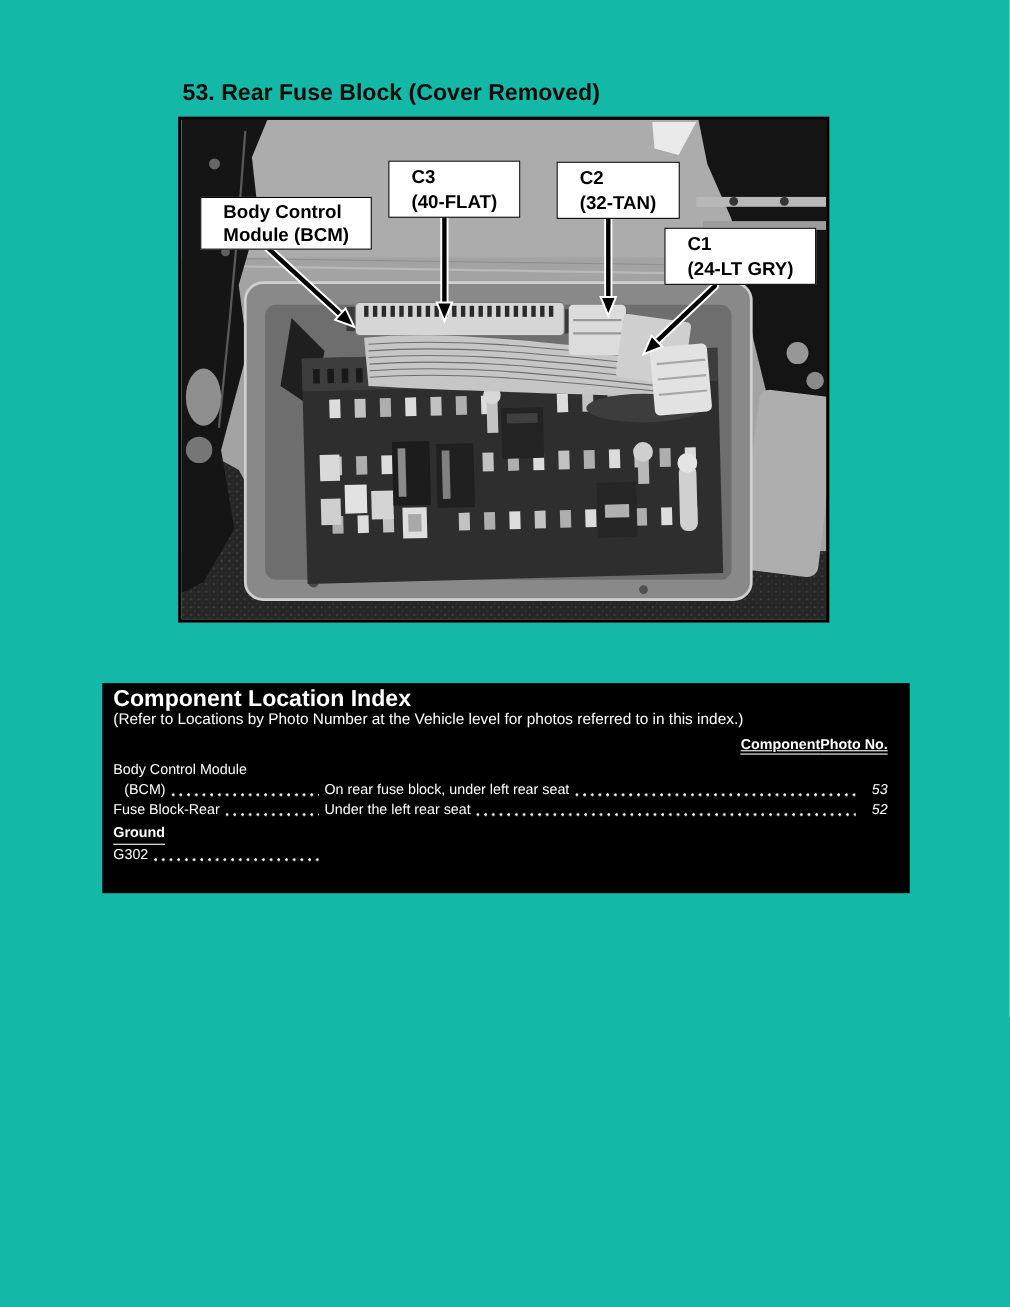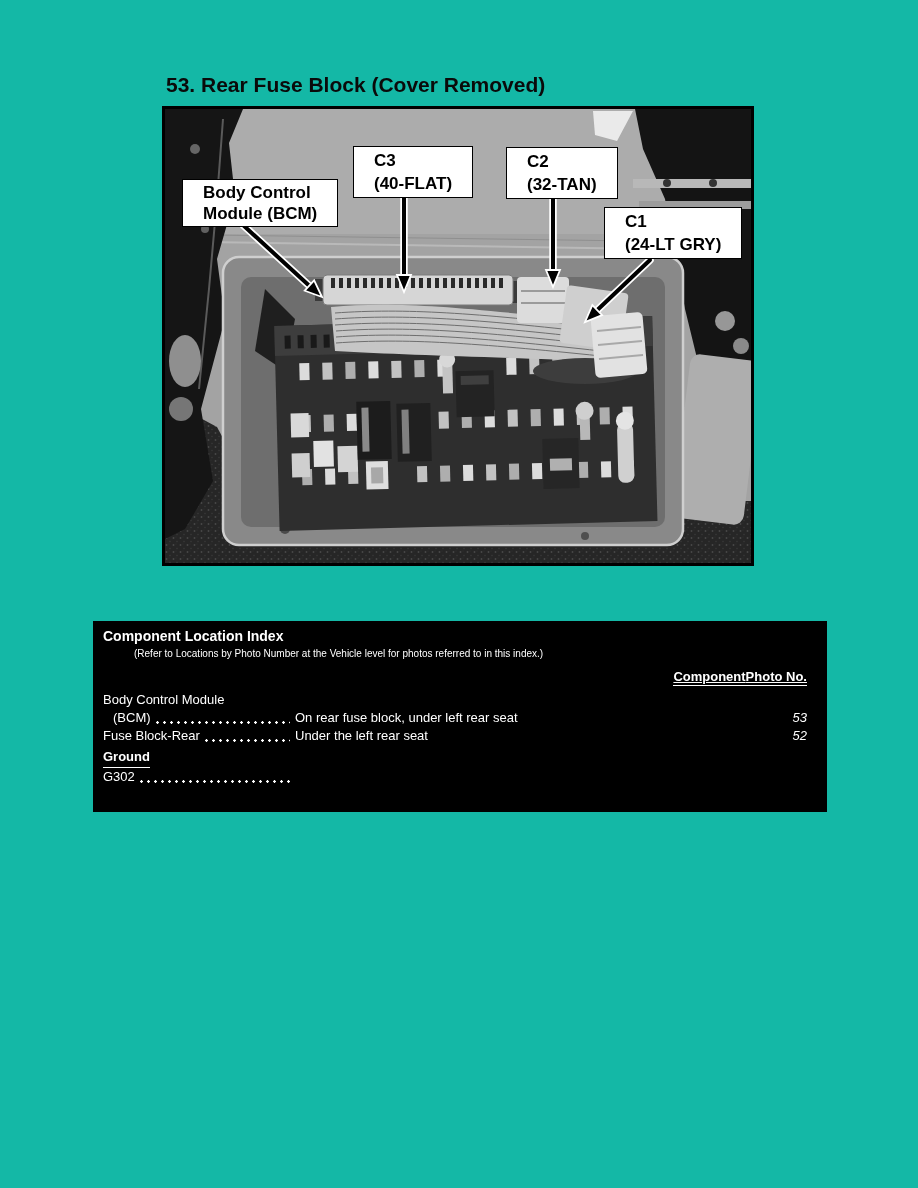--- a/index.html
+++ b/index.html
@@ -14,28 +14,28 @@
   
   .callout{position:absolute;background:#ffffff;border:1px solid #000;color:#000;
            font-weight:bold;font-size:17px;line-height:21px;padding:2px 20px;white-space:nowrap;z-index:5;}
   #callout-bcm{left:17px;top:70px;}
   #callout-c3{left:188px;top:37px;line-height:23px;}
   #callout-c2{left:341px;top:38px;line-height:23px;}
   #callout-c1{left:439px;top:98px;line-height:23px;}
   
   #index-box{position:absolute;left:93px;top:621px;width:734px;height:191px;background:#000;
              color:#fff;box-sizing:border-box;padding:6px 20px 9px 10px;font-size:13px;}
-  #index-title{font-size:14px;font-weight:bold;line-height:18px;}
-  #index-subtitle{font-size:10px;line-height:15px;margin-top:1px;margin-left:31px;}
+  #index-title{font-size:21px;font-weight:bold;line-height:18px;}
+  #index-subtitle{font-size:14px;line-height:15px;margin-top:1px;}
   .hdr-row{display:flex;justify-content:flex-end;margin-top:8px;height:18px;text-decoration:underline;}
   .col-hdr{font-weight:bold;border-bottom:1px solid #fff;padding-bottom:1px;align-self:flex-start;}
   #index-rows{margin-top:4px;}
   .idx-row{display:flex;height:18px;line-height:18px;align-items:stretch;}
   .comp-cell{width:192px;display:flex;flex:none;}
-  .loc-cell{flex:1;display:flex;align-items:center;}
+  .loc-cell{flex:1;display:flex;}
   .leader{flex:1;margin:0 5px 3px 5px;background-image:radial-gradient(circle at 1.5px 1.5px,#fff 1.05px,rgba(0,0,0,0) 1.5px);
           background-size:7px 3px;background-repeat:repeat-x;background-position:left bottom;}
   .photo-num{flex:none;min-width:24px;text-align:right;font-style:italic;}
   .indent{padding-left:10px;}
   .section-hdr{margin-top:3px;height:20px;line-height:17px;}
   .section-hdr span{font-weight:bold;border-bottom:1px solid #fff;padding-bottom:1px;}
 </style>
 </head>
 <body>
 

